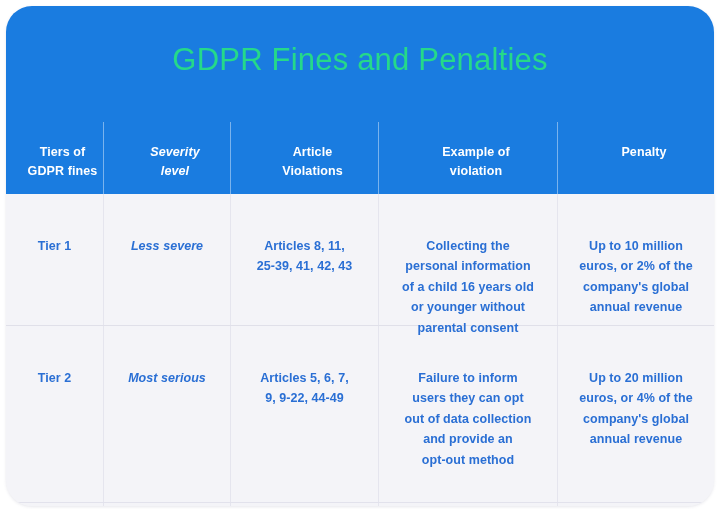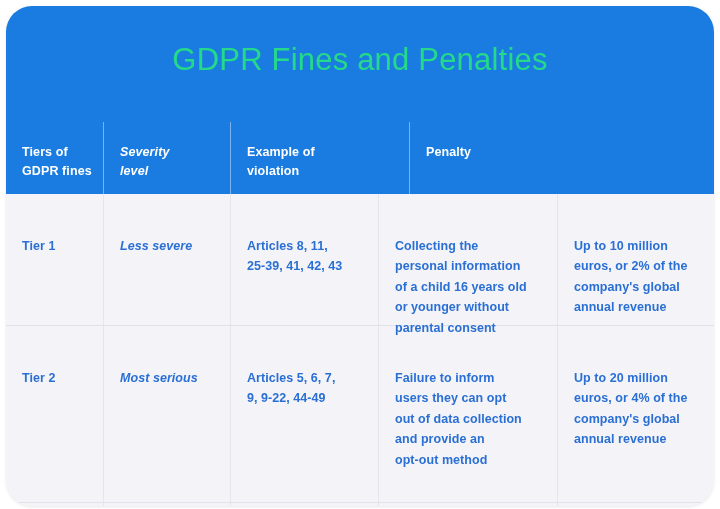--- a/index.html
+++ b/index.html
@@ -64,20 +64,21 @@
     left: 0;
     top: 116px;
     width: 708px;
     height: 384px;
   }
 
   .row {
     display: flex;
     width: 100%;
     box-sizing: border-box;
+    text-align: center;
   }
 
   .cell {
     box-sizing: border-box;
     position: relative;
   }
 
   
   .col-0 { width: 97px; }
   .col-1 { width: 127px; font-style: italic; }
@@ -157,20 +158,24 @@
 
       <div class="row header-row">
         <div class="cell col-0">
           <span class="header-cell-label">Tiers of
 GDPR fines</span>
         </div>
         <div class="cell col-1">
           <span class="header-cell-label">Severity
 level</span>
         </div>
+        <div class="cell col-2">
+          <span class="header-cell-label">Article
+Violations</span>
+        </div>
         <div class="cell col-3">
           <span class="header-cell-label">Example of
 violation</span>
         </div>
         <div class="cell col-4">
           <span class="header-cell-label">Penalty</span>
         </div>
       </div>
 
       <div class="row body-row r0">

